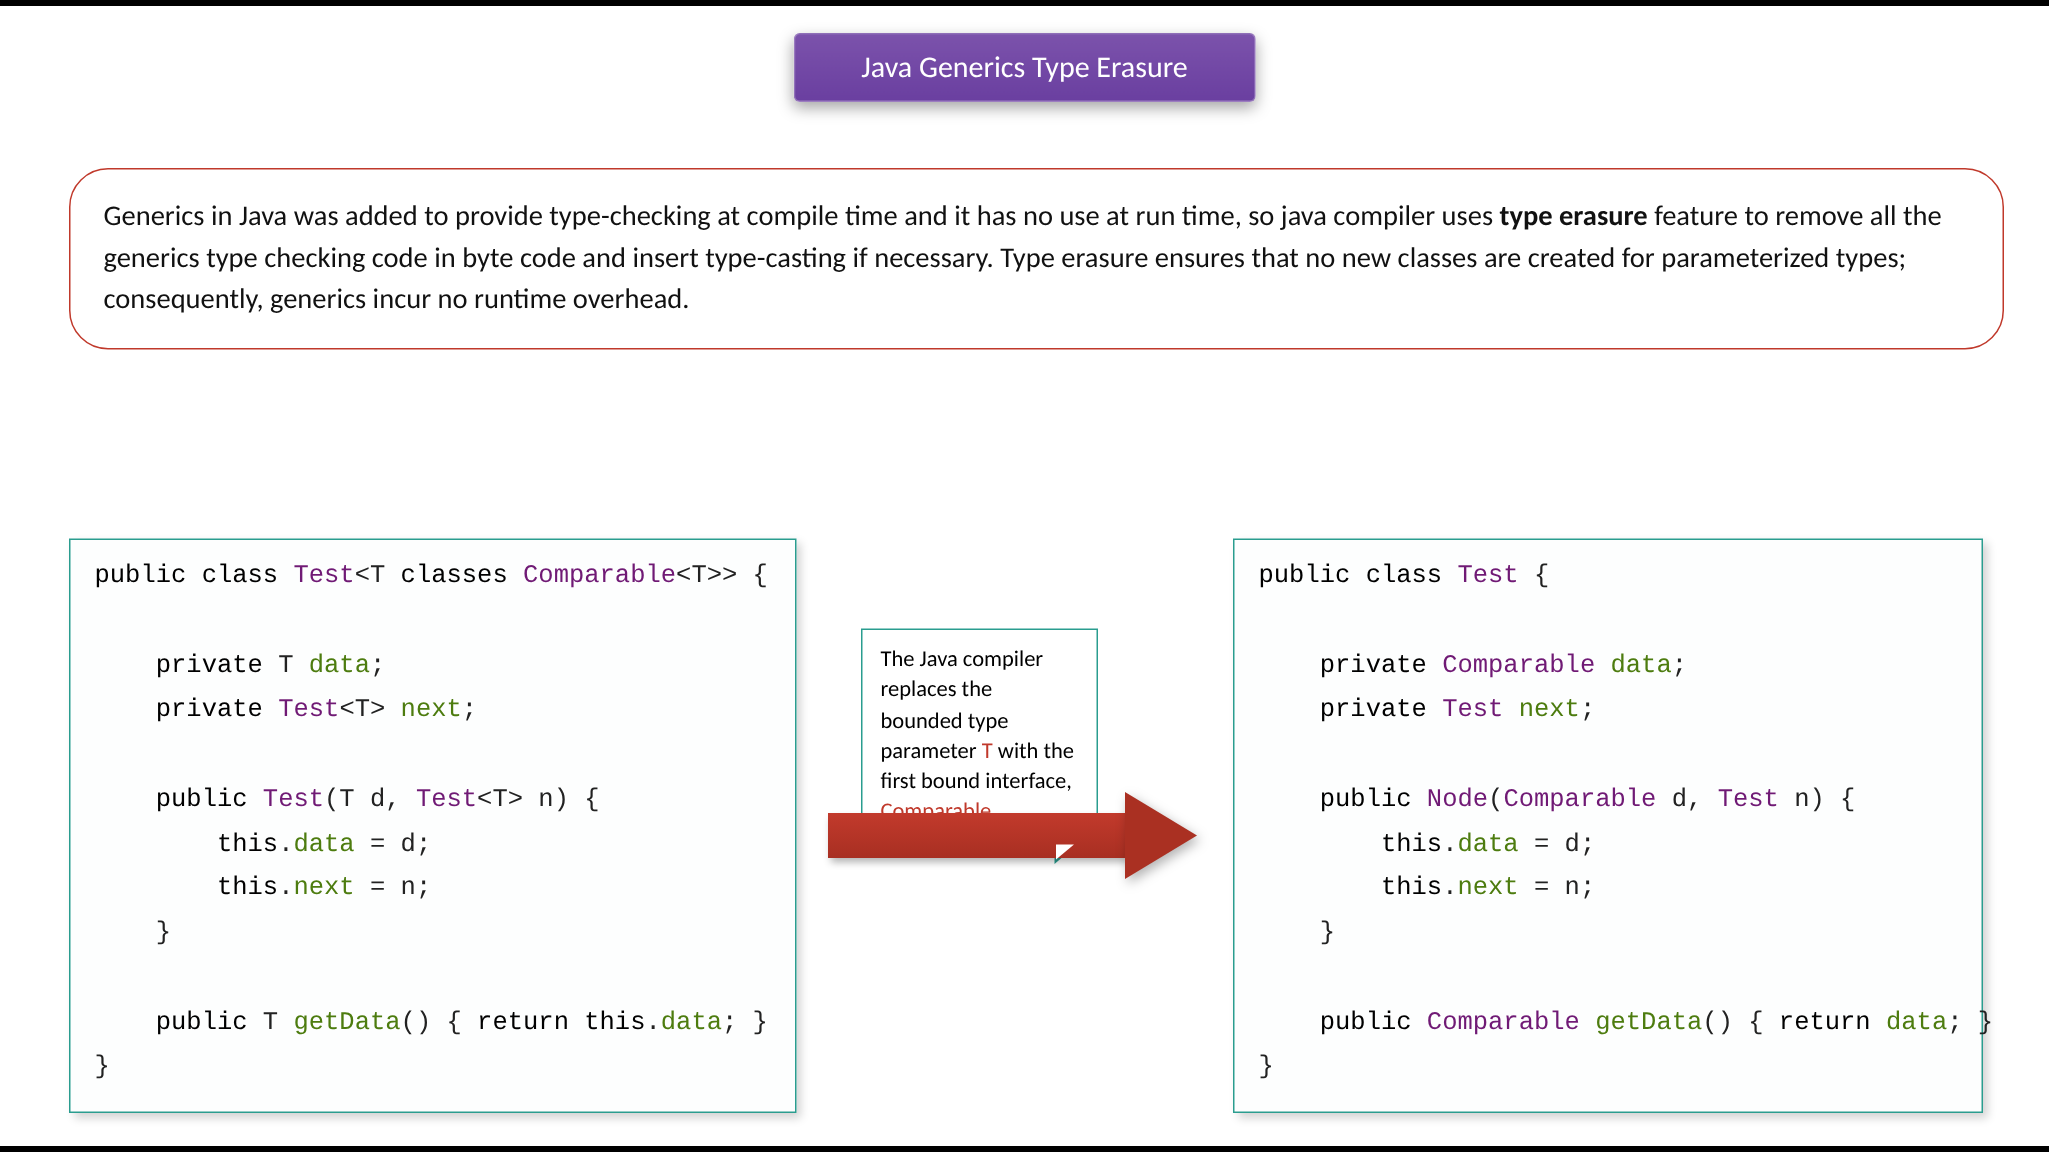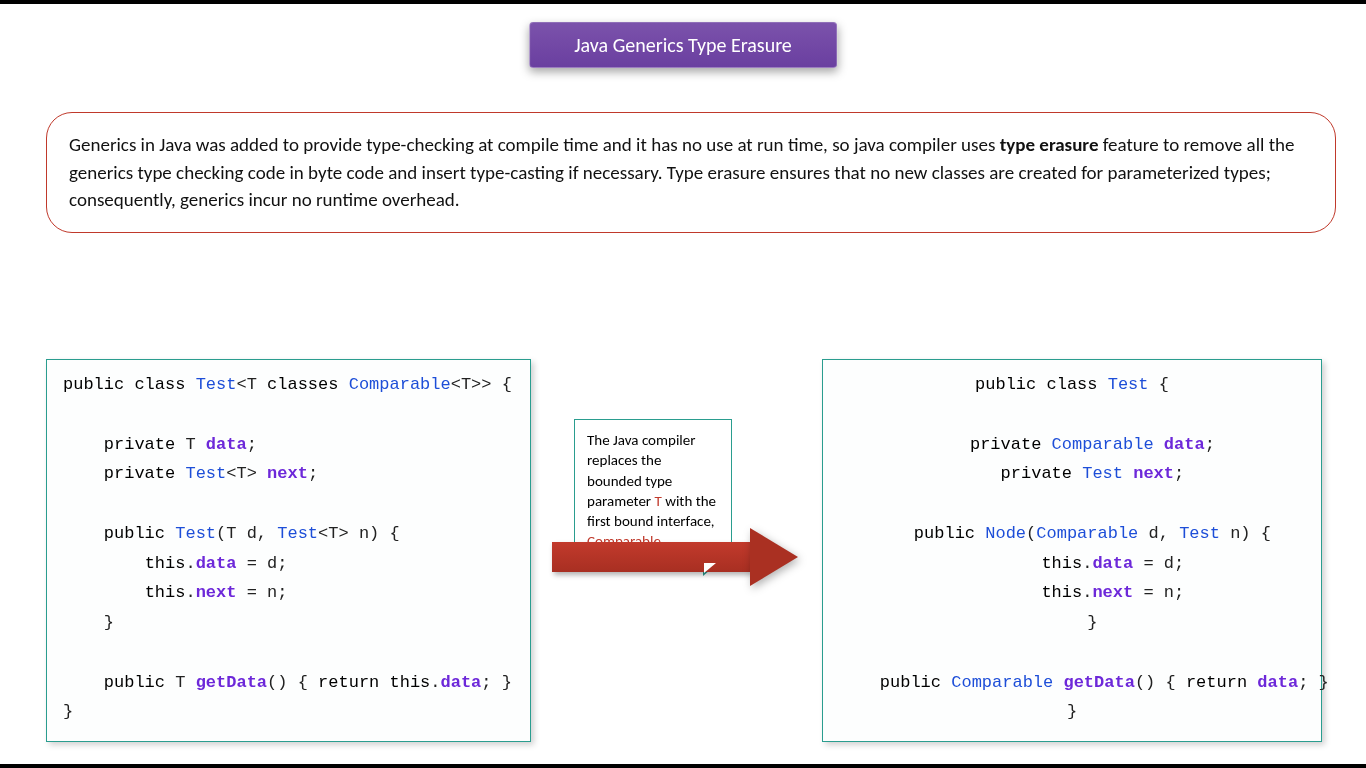--- a/index.html
+++ b/index.html
@@ -41,24 +41,24 @@
     border: 1.5px solid #2a9d8f;
     box-shadow: 3px 3px 6px rgba(0,0,0,.18);
     padding: 10px 16px 14px;
     font-family: Consolas, "Courier New", monospace;
     font-size: 17px;
     line-height: 1.75;
     color: #222;
     white-space: pre;
   }
   .code-left  { left: 46px;  top: 355px; width: 485px; }
-  .code-right { left: 822px; top: 355px; width: 500px; text-align: center; }
+  .code-right { left: 822px; top: 355px; width: 500px; }
   .kw   { color: #000000; }      
-  .type { color: #1d4ed8; }      
-  .mem  { color: #6d28d9; font-weight: bold; }      
+  .type { color: #701a75; }      
+  .mem  { color: #4d7c0f; }      
   .callout {
     position: absolute;
     left: 574px; top: 415px;
     width: 158px;
     border: 1.5px solid #2a9d8f;
     background: #fff;
     padding: 10px 12px 12px;
     font-size: 15px;
     line-height: 1.35;
   }

